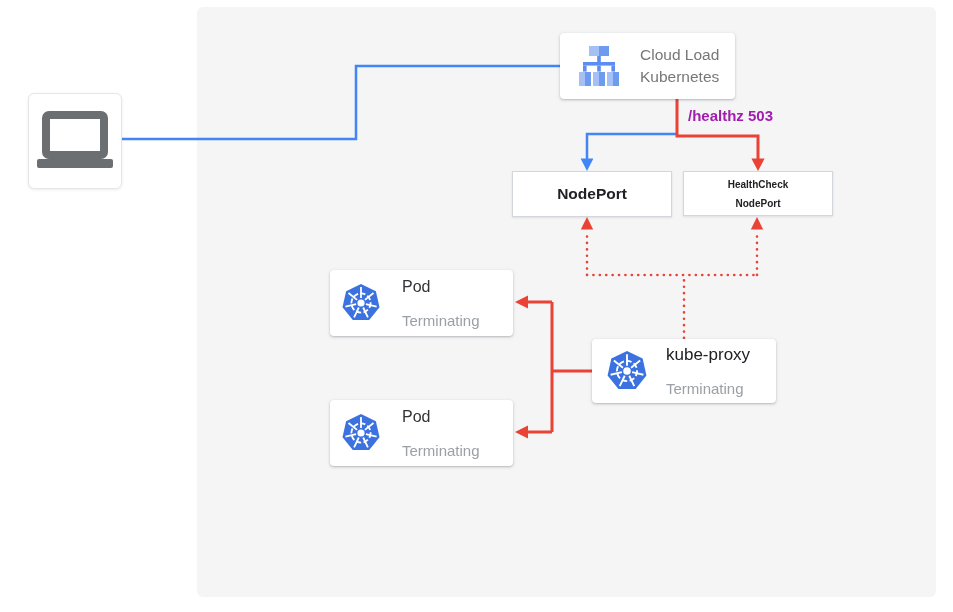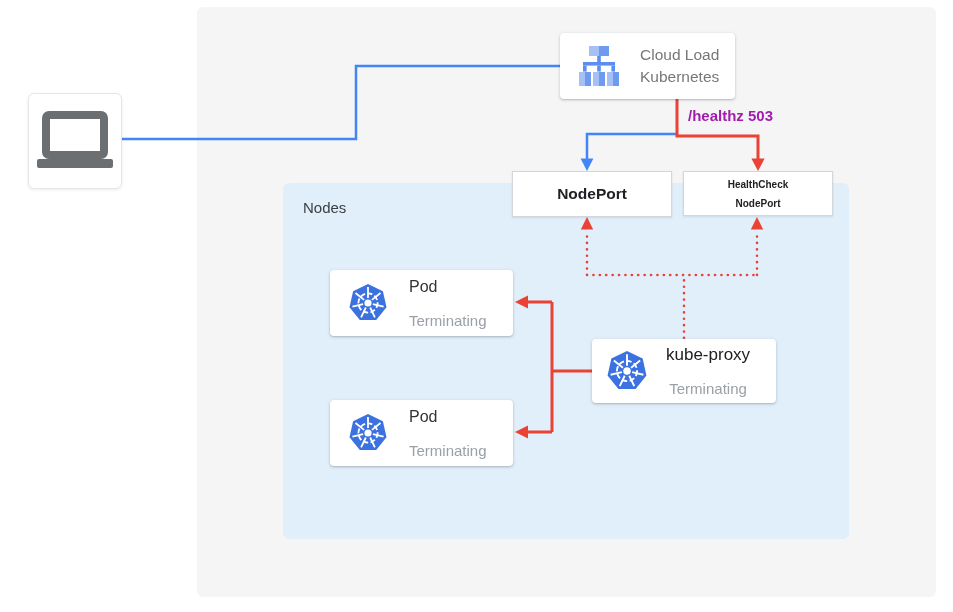--- a/index.html
+++ b/index.html
@@ -33,38 +33,35 @@
   .port-box{position:absolute;background:#ffffff;border:1px solid #d3d6da;
     box-shadow:0 1px 2px rgba(60,64,67,.12);
     display:flex;flex-direction:column;align-items:center;justify-content:center;
     font-weight:700;color:#202124;box-sizing:border-box;}
   .nodeport-box{left:512px;top:171px;width:160px;height:46px;font-size:15.5px;}
   .healthcheck-box{left:683px;top:171px;width:150px;height:45px;font-size:10px;line-height:19px;text-align:center;}
 
   .healthz-label{position:absolute;left:688px;top:107px;font-size:15px;font-weight:700;color:#a21caf;}
 
   .k8s-card{display:flex;align-items:center;box-sizing:border-box;}
-  .pod-card{left:330px;width:183px;height:66px;padding-left:18px;gap:21px;}
+  .pod-card{left:330px;width:183px;height:66px;padding-left:11px;gap:21px;}
   .pod-card-1{top:270px;}
   .pod-card-2{top:400px;}
-  .kubeproxy-card{left:592px;top:339px;width:184px;height:64px;padding-left:14px;gap:18px;text-align:center;}
+  .kubeproxy-card{left:592px;top:339px;width:184px;height:64px;padding-left:14px;gap:18px;}
   .k8s-title{font-size:16px;line-height:22px;color:#313437;}
   .k8s-sub{font-size:15px;line-height:21px;color:#9aa0a6;margin-top:12px;}
   .kubeproxy-card .k8s-title{font-size:17px;color:#202124;}
 </style>
 </head>
 <body>
 
 <div class="canvas">
 
   <div class="outer-panel"></div>
 
-  <div class="nodes-panel">
-    <div class="nodes-label">Nodes</div>
-  </div>
 
   <svg class="connectors" viewBox="0 0 953 612">
 
     <polyline class="stroke-blue" stroke-width="2.5" points="121,139 356,139 356,66 578,66"></polyline>
     <polygon class="fill-blue" points="590,66 577,59.8 577,72.2"></polygon>
 
     <polyline class="stroke-blue" stroke-width="2.5" points="678,134 587,134 587,159"></polyline>
     <polygon class="fill-blue" points="587,171 580.6,158.5 593.4,158.5"></polygon>
 
     <polyline class="stroke-red" stroke-width="3" points="677,99 677,136 758,136 758,159"></polyline>

